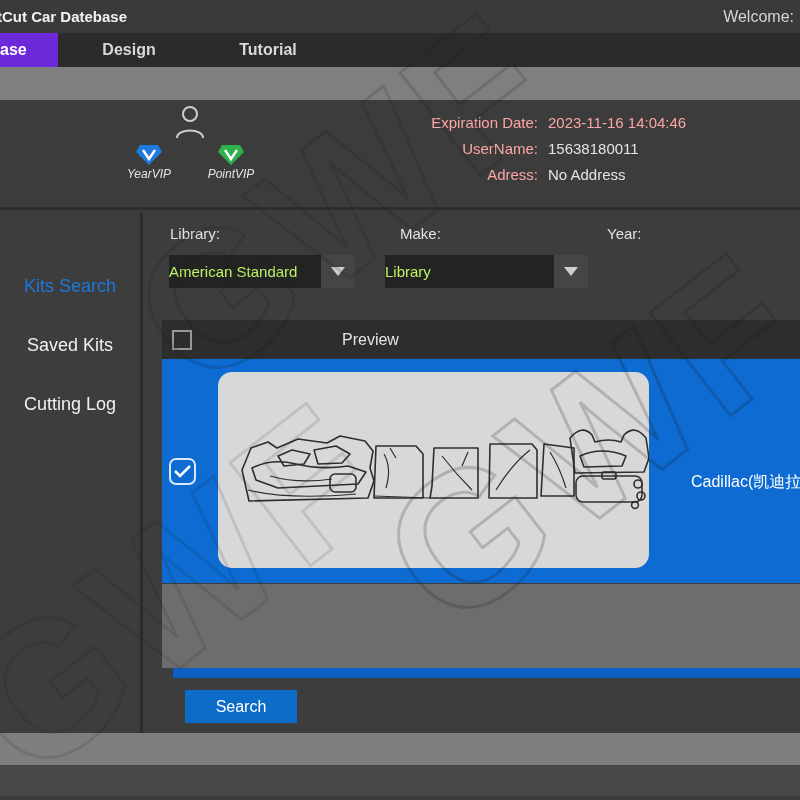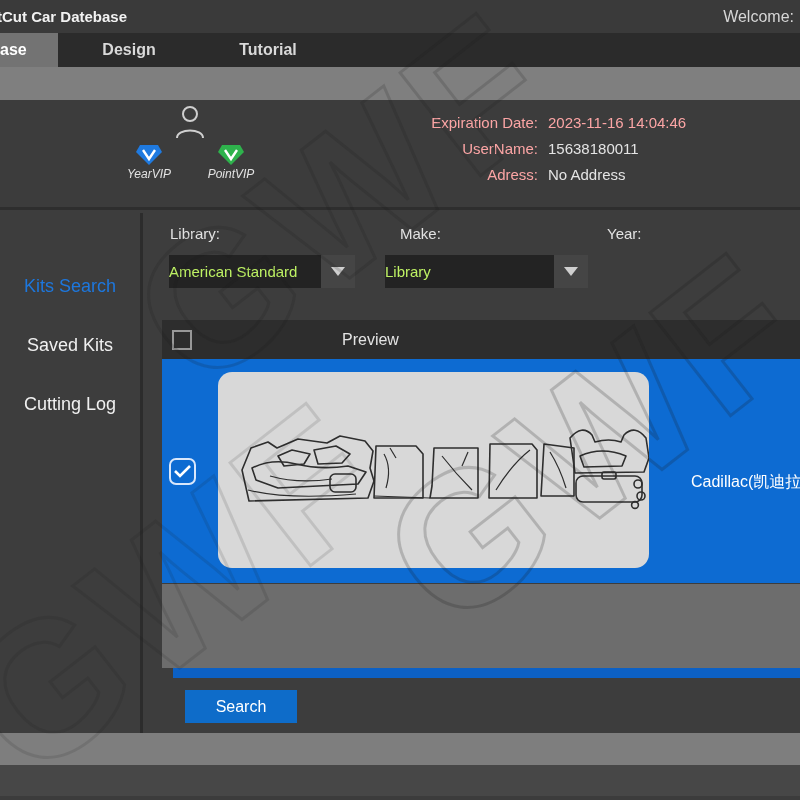--- a/index.html
+++ b/index.html
@@ -10,21 +10,21 @@
   
   .title-bar { position:absolute; left:0; top:0; width:800px; height:33px; background:#3a3a3a;
                display:flex; align-items:center; justify-content:space-between; }
   .title-text { color:#f2f2f2; font-weight:bold; font-size:15px; margin-left:-3px; white-space:nowrap; }
   .welcome-text { color:#d6d6d6; font-size:16px; margin-right:6px; white-space:nowrap; }
 
   
   .tab-bar { position:absolute; left:0; top:33px; width:800px; height:34px; background:#2b2b2b; display:flex; }
   .tab { height:34px; display:flex; align-items:center; justify-content:center;
          color:#d9d9d9; font-size:16px; font-weight:bold; cursor:default; }
-  .tab.active { background:#737373; color:#ffffff; width:58px; justify-content:flex-start; overflow:hidden; }
+  .tab.active { background:#6d28d9; color:#ffffff; width:58px; justify-content:flex-start; overflow:hidden; }
   .tab.plain1 { width:142px; }
   .tab.plain2 { width:136px; }
 
   
   .band-top { position:absolute; left:0; top:67px; width:800px; height:33px; background:#7f7f7f; }
 
   
   .user-panel { position:absolute; left:0; top:100px; width:800px; height:110px; background:#3c3c3c;
                 border-bottom:3px solid #2e2e2e; }
   .user-left { position:absolute; left:110px; top:4px; width:160px; text-align:center; }

